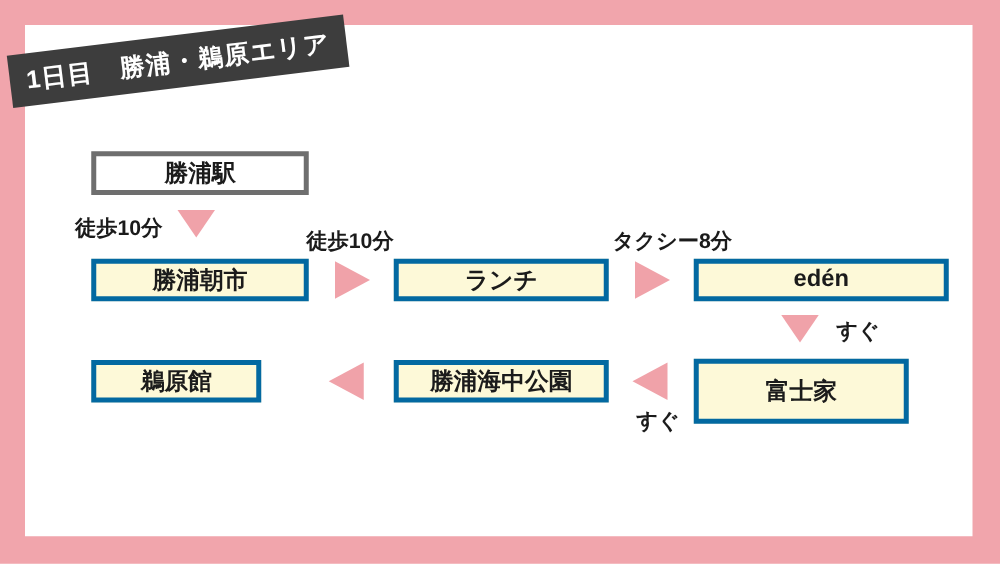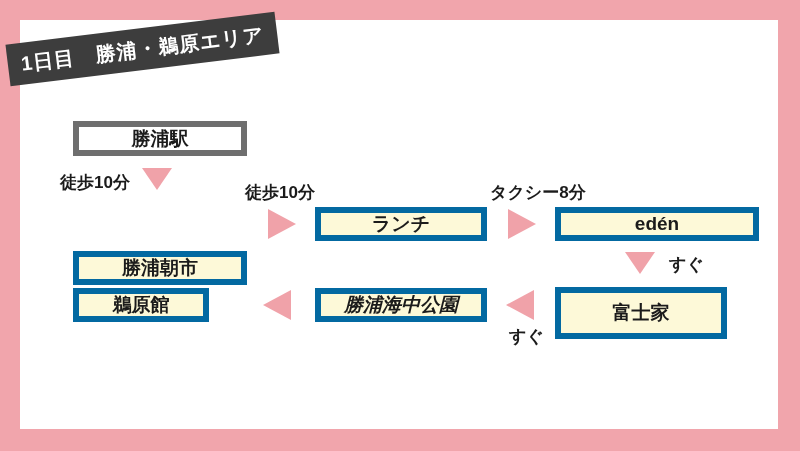--- a/index.html
+++ b/index.html
@@ -34,21 +34,21 @@
     letter-spacing: 1px;
     white-space: nowrap;
   }
   .node {
     position: absolute;
     box-sizing: border-box;
     display: flex;
     align-items: center;
     justify-content: center;
     background: #fdf9d8;
-    border: 6px solid #0369a1;
+    border: 4px solid #0369a1;
     font-weight: bold;
     font-size: 19px;
     color: #1b1b1b;
     white-space: nowrap;
   }
   .node.white {
     background: #ffffff;
     border-color: #6e6e6e;
   }
   .t-label {
@@ -69,25 +69,25 @@
     border-bottom: 15px solid transparent;
     border-right: 28px solid #f0a2a9;
   }
   .arr.down {
     border-left: 15px solid transparent;
     border-right: 15px solid transparent;
     border-top: 22px solid #f0a2a9;
   }
   
   .pos-station   { left: 73px;  top: 121px; width: 174px; height: 35px; }
-  .pos-market    { left: 73px;  top: 207px; width: 174px; height: 34px; margin-top: 44px; }
+  .pos-market    { left: 73px;  top: 207px; width: 174px; height: 34px; }
   .pos-lunch     { left: 315px; top: 207px; width: 172px; height: 34px; }
   .pos-eden      { left: 555px; top: 207px; width: 204px; height: 34px; }
   .pos-fujiya    { left: 555px; top: 287px; width: 172px; height: 52px; }
-  .pos-park      { left: 315px; top: 288px; width: 172px; height: 34px; font-style: italic; }
+  .pos-park      { left: 315px; top: 288px; width: 172px; height: 34px; }
   .pos-ubarakan  { left: 73px;  top: 288px; width: 136px; height: 34px; }
   
   .pos-arr-down1  { left: 142px; top: 168px; }
   .pos-arr-right1 { left: 268px; top: 209px; }
   .pos-arr-right2 { left: 508px; top: 209px; }
   .pos-arr-down2  { left: 625px; top: 252px; }
   .pos-arr-left1  { left: 506px; top: 290px; }
   .pos-arr-left2  { left: 263px; top: 290px; }
   
   .pos-lbl-walk10a { left: 60px;  top: 171px; }

